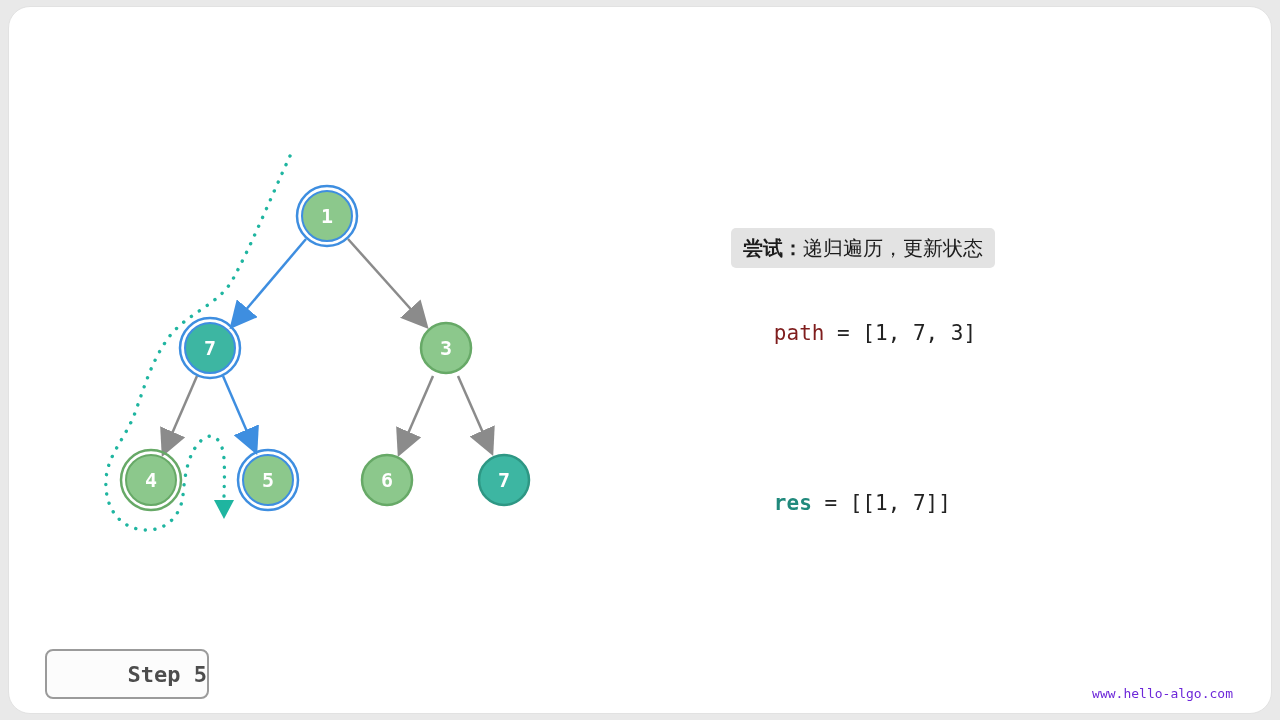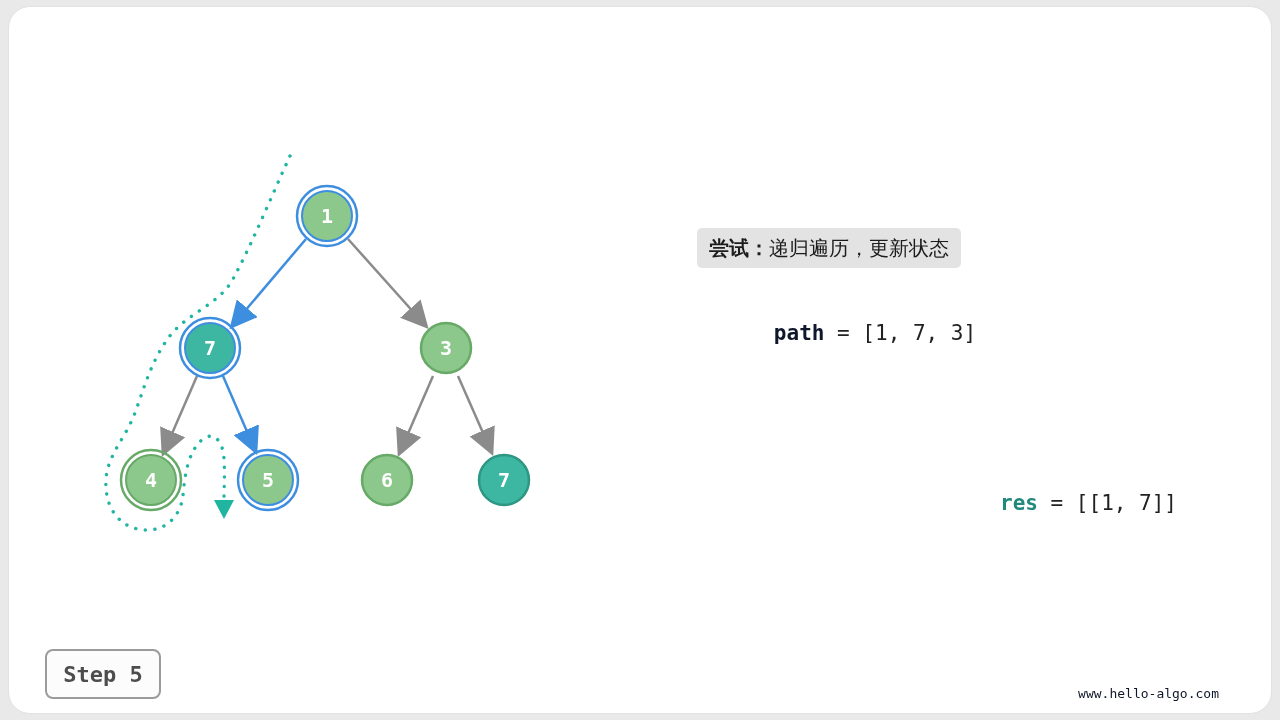--- a/index.html
+++ b/index.html
@@ -31,61 +31,62 @@
     position: absolute;
     left: 688px;
     top: 221px;
     width: 480px;
     color: #1c1c1c;
   }
   .cn-line {
     font-size: 20px;
     line-height: 26px;
     color: #1c1c1c;
+    margin-left: 34px;
   }
   .cn-bold { font-weight: 700; }
   .chip {
     display: inline-block;
     background: #e3e3e3;
     border-radius: 5px;
     padding: 7px 12px;
   }
   .row-back { margin-top: 20px; padding-left: 1px; }
   .code-line {
     font-family: "DejaVu Sans Mono", monospace;
     font-size: 21px;
     line-height: 26px;
     color: #222222;
     white-space: pre;
   }
   .row-path { margin-top: 26px; padding-left: 1px; }
-  .row-res  { margin-top: 92px; padding-left: 1px; text-align: right; }
-  .kw-path { color: #0f172a; font-weight: bold; text-align: center; }
+  .row-res  { margin-top: 92px; padding-left: 1px; }
+  .kw-path { color: #7f1d1d; font-weight: normal; text-align: center; }
   .kw-res  { color: #20897c; font-weight: bold; }
   .step-box {
     position: absolute;
     left: 36px; top: 642px;
-    width: 116px; height: 50px;
+    width: 164px; height: 50px;
     background: #fcfcfc;
     border: 2px solid #9b9b9b;
     border-radius: 8px;
     display: flex;
     align-items: center;
-    justify-content: center;
+    justify-content: flex-end;
     font-family: "DejaVu Sans Mono", monospace;
     font-size: 22px;
     font-weight: bold;
     color: #4d4d4d;
   }
   .watermark {
     position: absolute;
-    right: 52px; bottom: 12px;
+    right: 38px; bottom: 12px;
     font-family: "DejaVu Sans Mono", monospace;
     font-size: 13px;
-    color: #0f172a;
+    color: #6d28d9;
   }
 </style>
 </head>
 <body>
 
 <div class="card">
 
   <svg class="tree-svg" width="640" height="600" viewBox="0 0 640 600">
     <defs>
       <marker id="m-gray" viewBox="0 0 10 10" refX="8" refY="5" markerWidth="11" markerHeight="11" orient="auto">

